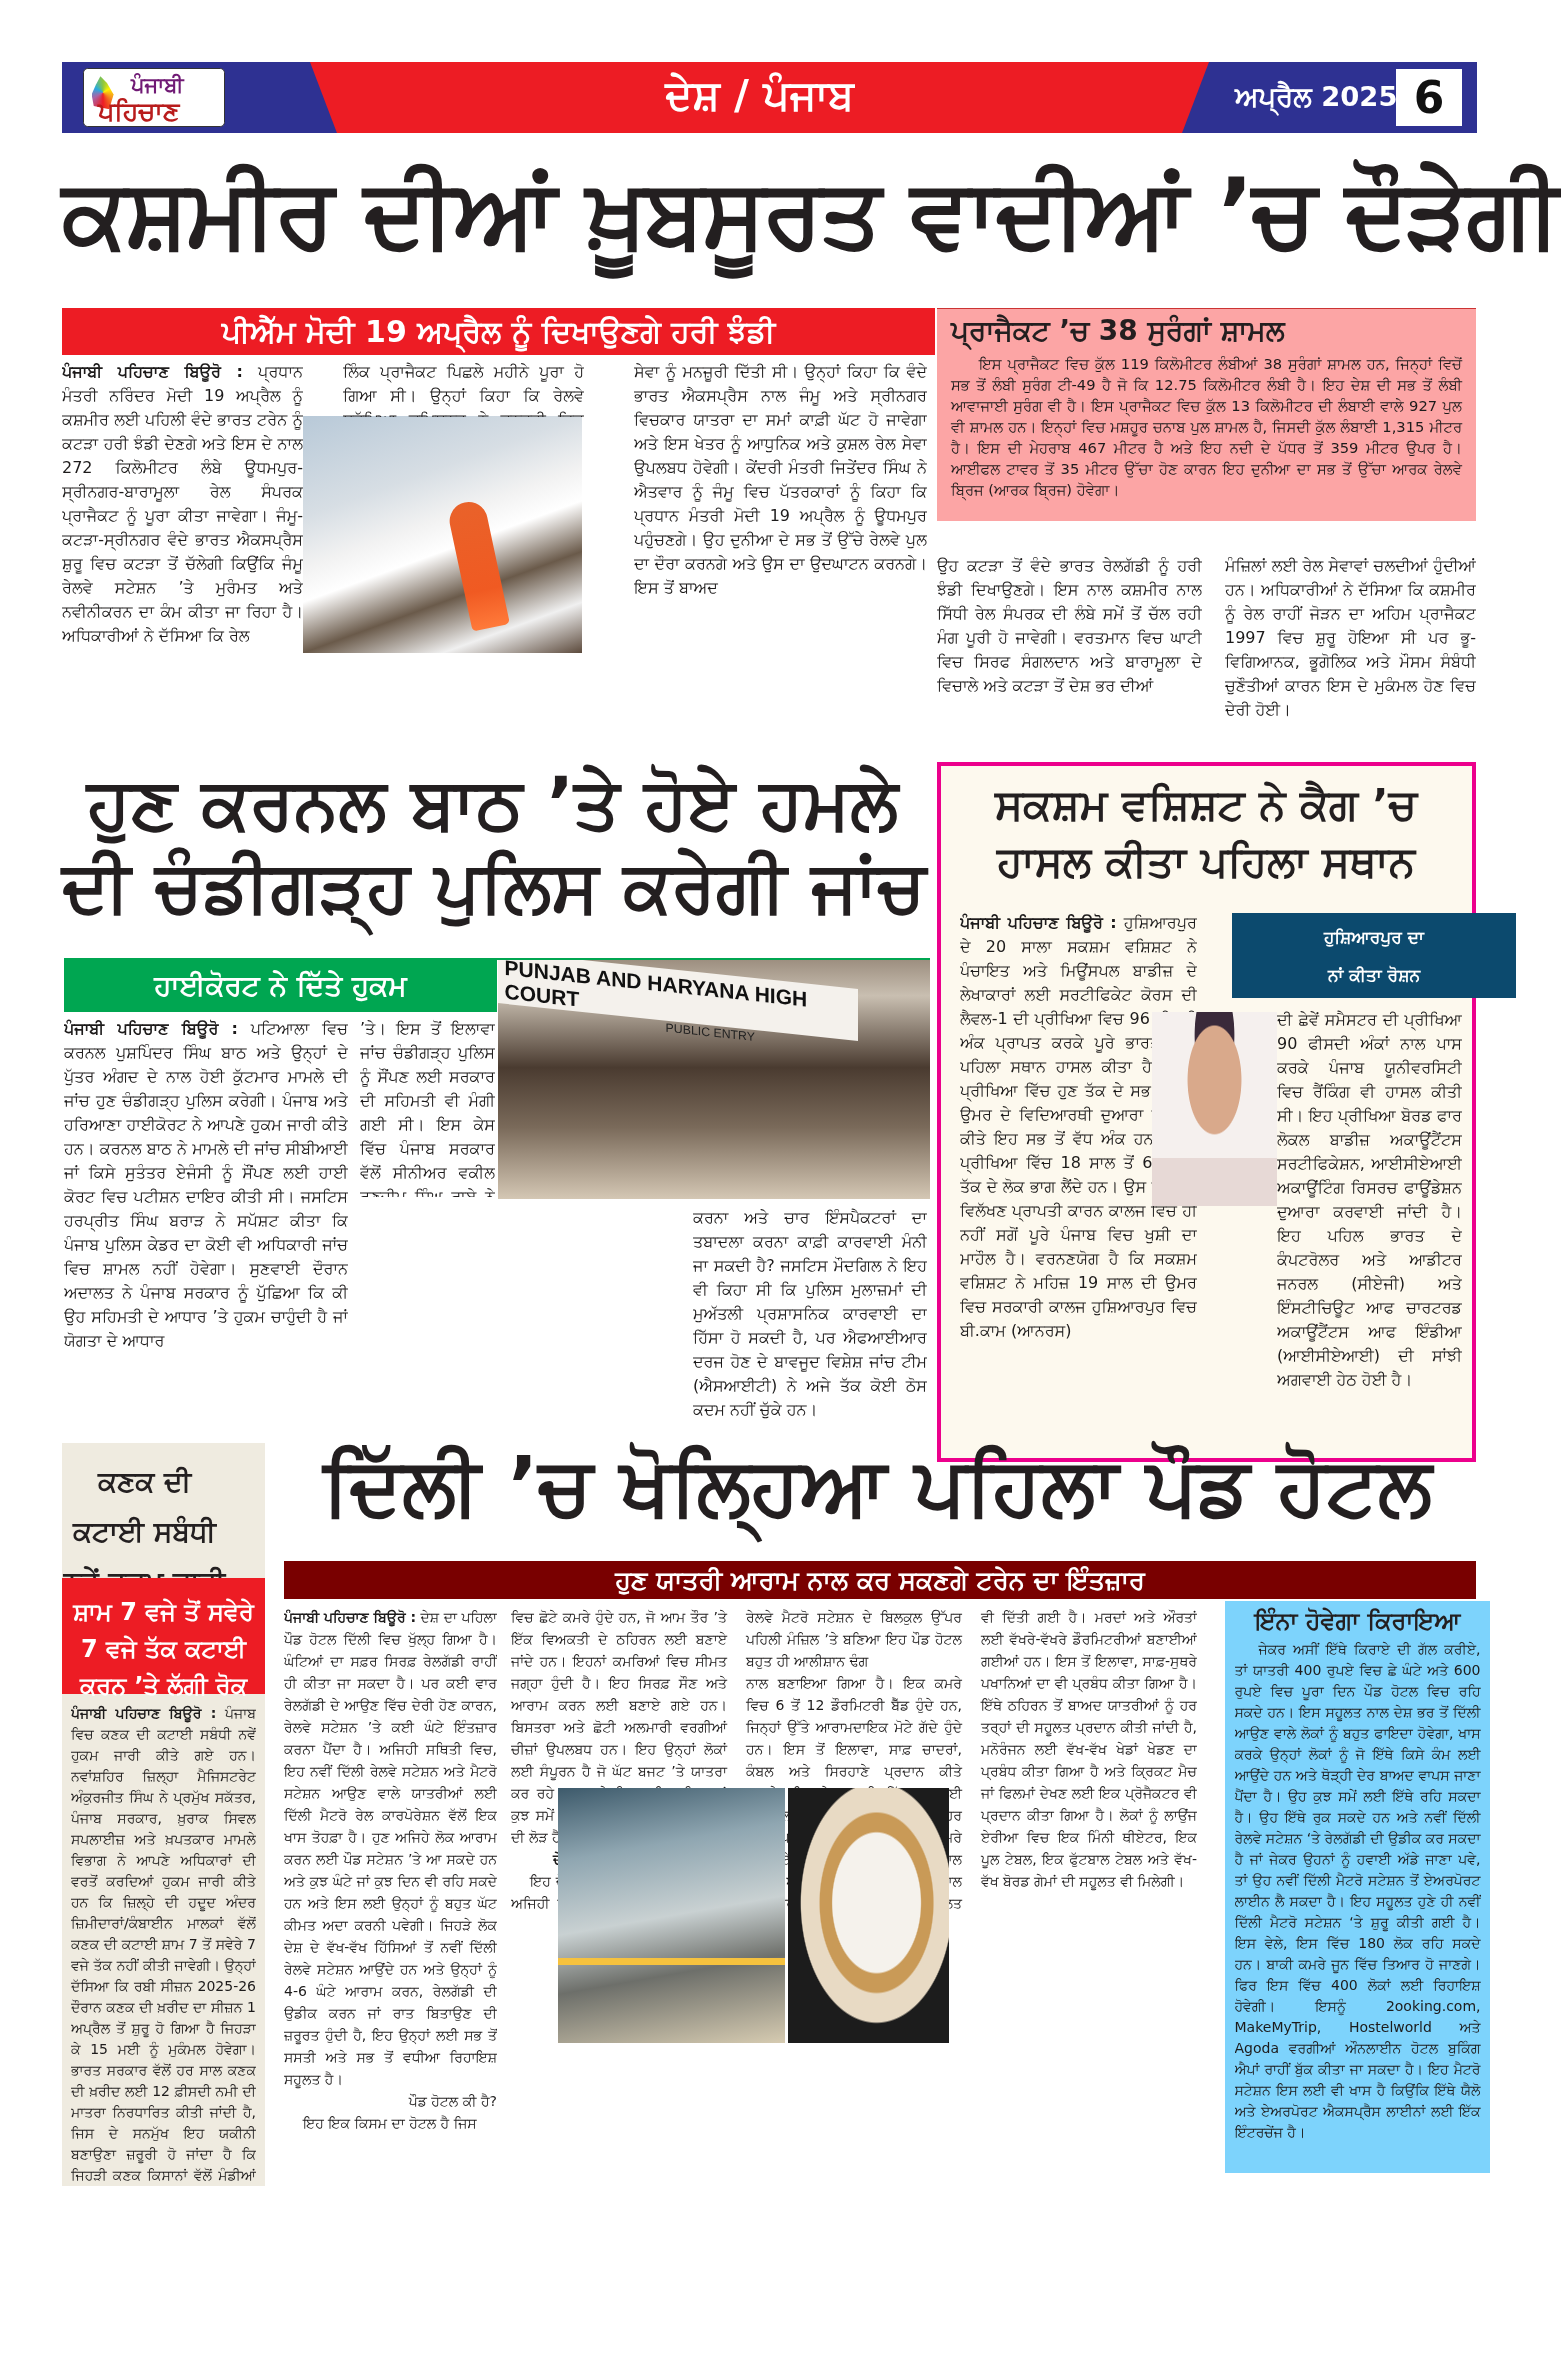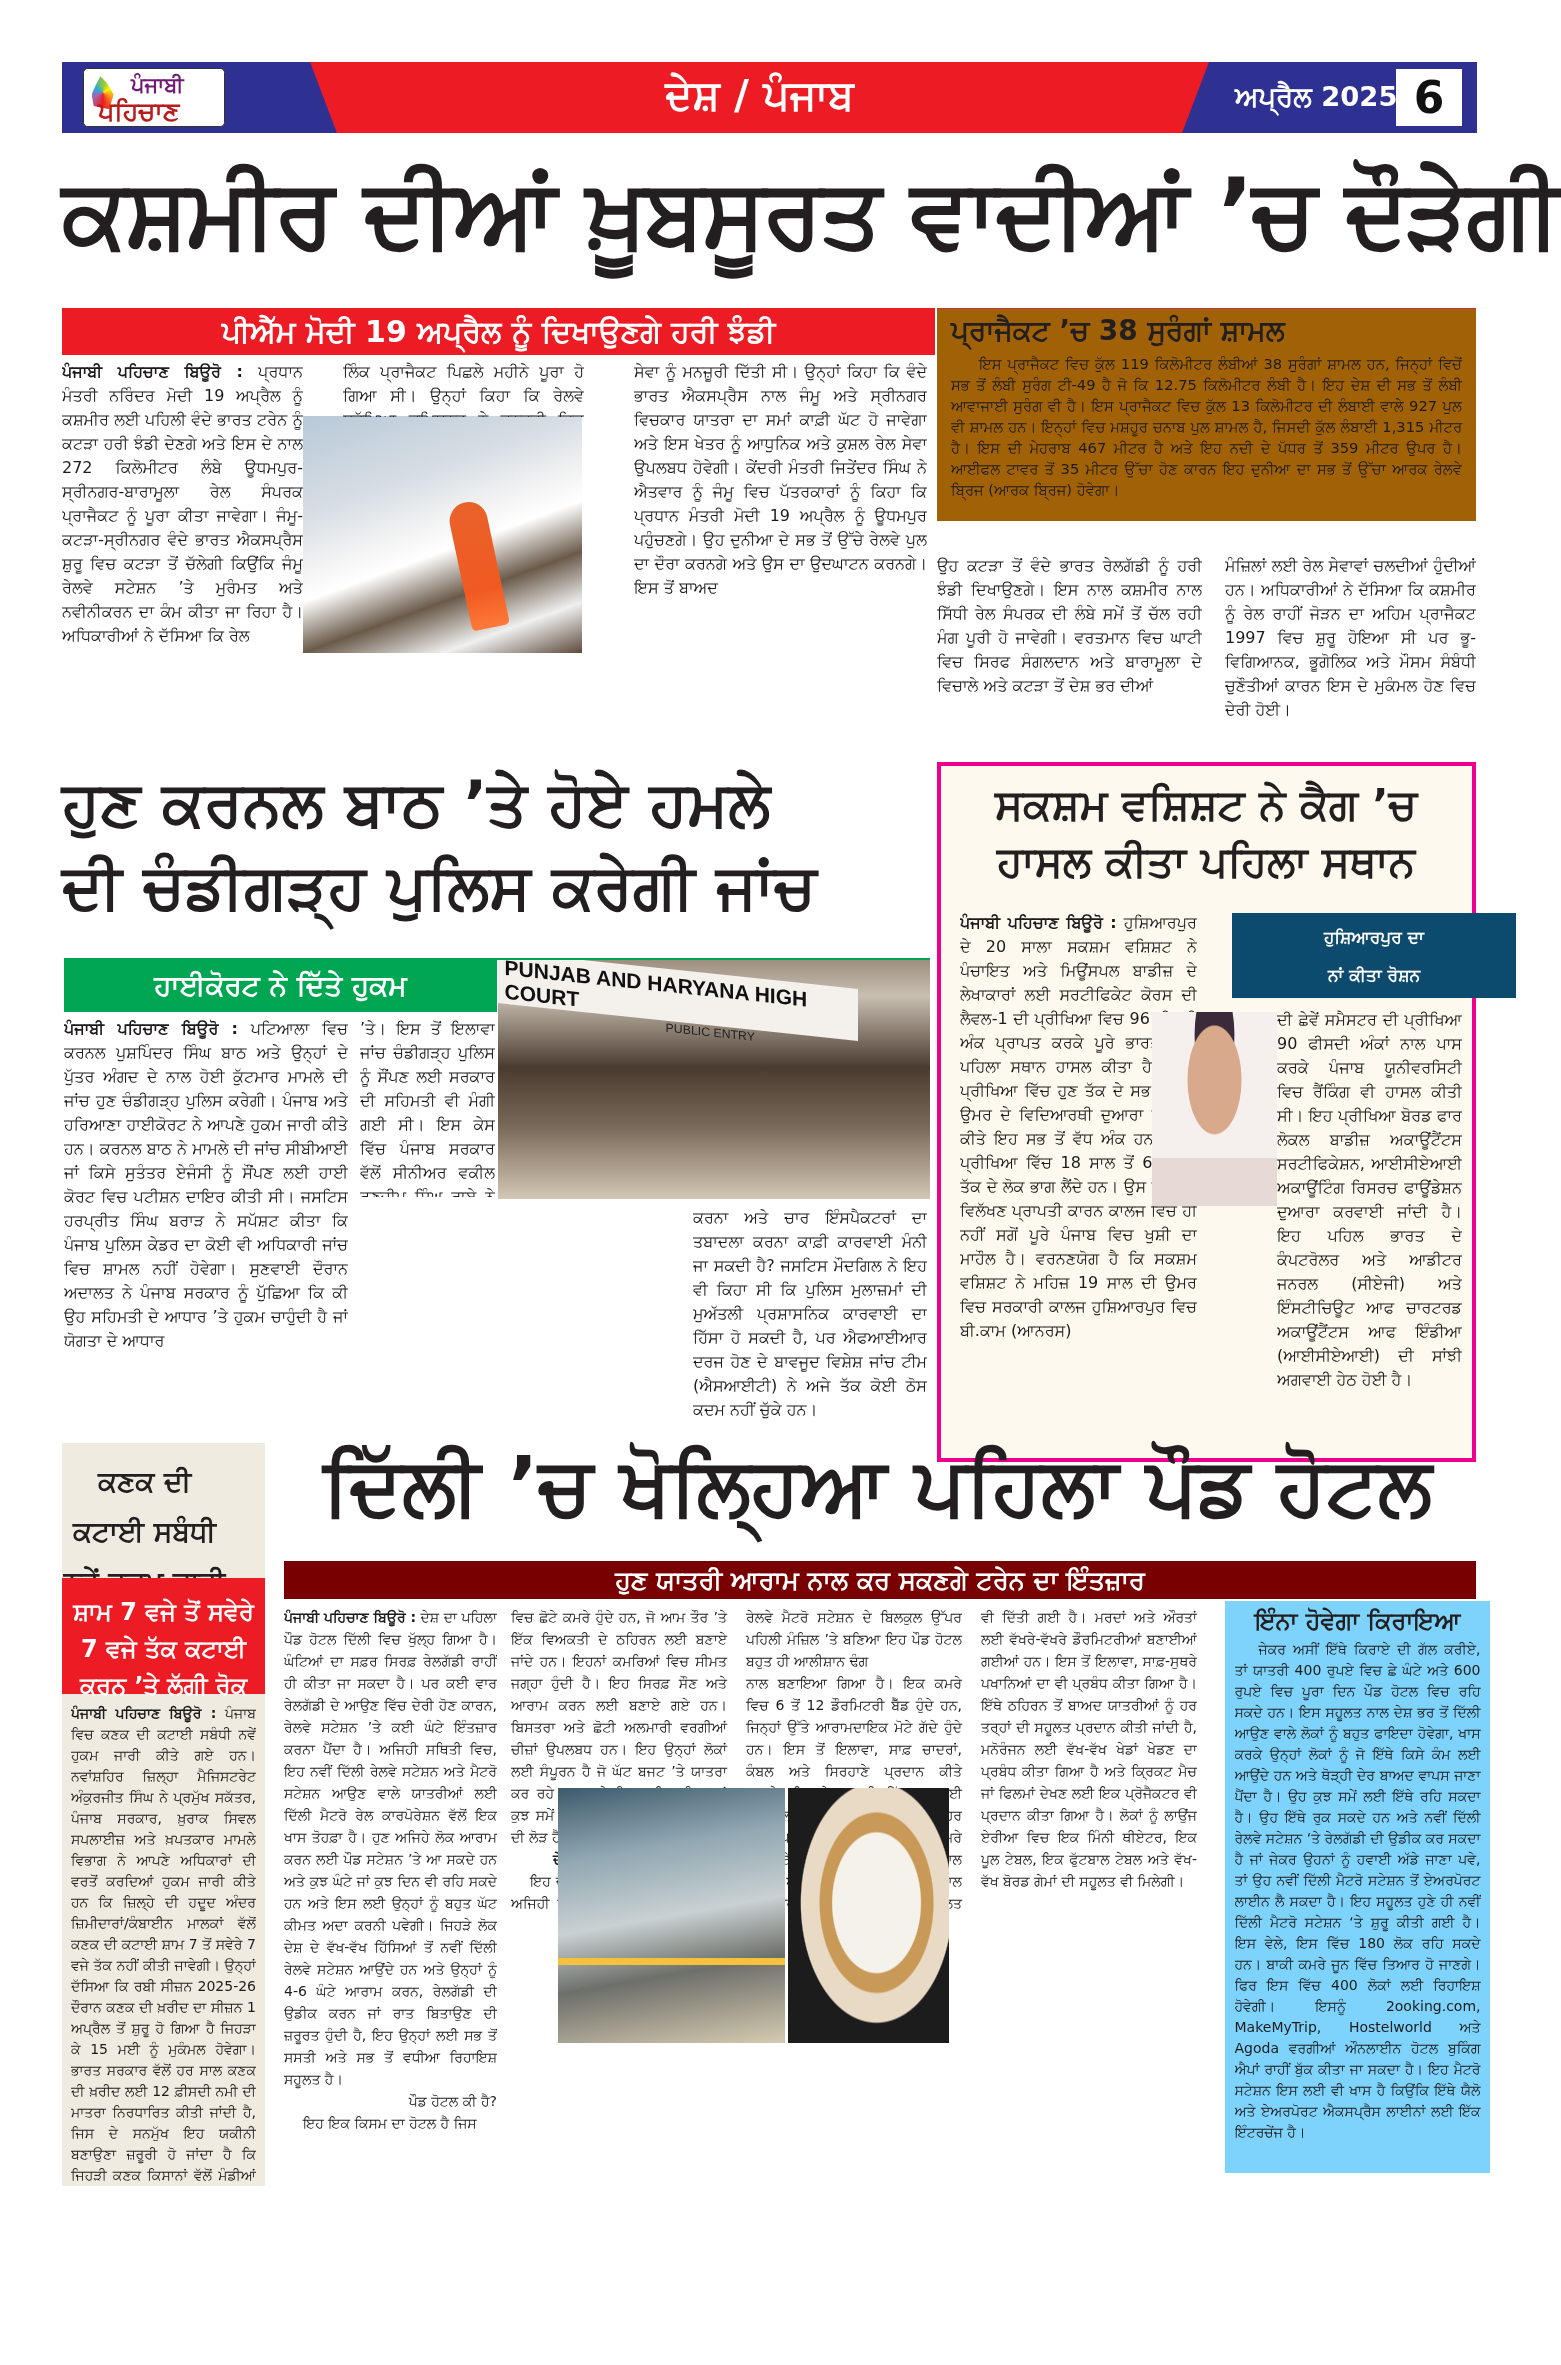--- a/index.html
+++ b/index.html
@@ -47,29 +47,29 @@
 </div>
 
 <div class="abs photo" style="left:303px;top:416px;width:279px;height:237px;background:linear-gradient(160deg,#b8c9d8 0%,#d7dee4 30%,#f2f2f2 45%,#ffffff 55%,#6a5a4a 70%,#f0f0f0 85%,#5c4a3c 100%)">
   <div style="position:absolute;left:156px;top:85px;width:38px;height:128px;background:linear-gradient(180deg,#e9622a,#f05a22 70%,#ff7a3a);border-radius:19px 19px 4.7px 4.7px;transform:rotate(-12deg)"></div>
 </div>
 
 <div class="abs col" style="left:343px;top:360px;width:241px;height:57px;overflow:hidden"><span>ਲਿੰਕ ਪ੍ਰਾਜੈਕਟ ਪਿਛਲੇ ਮਹੀਨੇ ਪੂਰਾ ਹੋ ਗਿਆ ਸੀ। ਉਨ੍ਹਾਂ ਕਿਹਾ ਕਿ ਰੇਲਵੇ ਸੁਰੱਖਿਆ ਕਮਿਸ਼ਨਰ ਨੇ ਜਨਵਰੀ ਵਿਚ ਕਟੜਾ ਅਤੇ ਕਸ਼ਮੀਰ ਵਿਚਕਾਰ ਰੇਲ</span></div>
 
 <div class="abs col" style="left:634px;top:360px;width:293px;height:326px;overflow:hidden"><span>ਸੇਵਾ ਨੂੰ ਮਨਜ਼ੂਰੀ ਦਿੱਤੀ ਸੀ। ਉਨ੍ਹਾਂ ਕਿਹਾ ਕਿ ਵੰਦੇ ਭਾਰਤ ਐਕਸਪ੍ਰੈਸ ਨਾਲ ਜੰਮੂ ਅਤੇ ਸ੍ਰੀਨਗਰ ਵਿਚਕਾਰ ਯਾਤਰਾ ਦਾ ਸਮਾਂ ਕਾਫ਼ੀ ਘੱਟ ਹੋ ਜਾਵੇਗਾ ਅਤੇ ਇਸ ਖੇਤਰ ਨੂੰ ਆਧੁਨਿਕ ਅਤੇ ਕੁਸ਼ਲ ਰੇਲ ਸੇਵਾ ਉਪਲਬਧ ਹੋਵੇਗੀ। ਕੇਂਦਰੀ ਮੰਤਰੀ ਜਿਤੇਂਦਰ ਸਿੰਘ ਨੇ ਐਤਵਾਰ ਨੂੰ ਜੰਮੂ ਵਿਚ ਪੱਤਰਕਾਰਾਂ ਨੂੰ ਕਿਹਾ ਕਿ ਪ੍ਰਧਾਨ ਮੰਤਰੀ ਮੋਦੀ 19 ਅਪ੍ਰੈਲ ਨੂੰ ਊਧਮਪੁਰ ਪਹੁੰਚਣਗੇ। ਉਹ ਦੁਨੀਆ ਦੇ ਸਭ ਤੋਂ ਉੱਚੇ ਰੇਲਵੇ ਪੁਲ ਦਾ ਦੌਰਾ ਕਰਨਗੇ ਅਤੇ ਉਸ ਦਾ ਉਦਘਾਟਨ ਕਰਨਗੇ। ਇਸ ਤੋਂ ਬਾਅਦ</span></div>
 
-<div class="abs" style="left:937px;top:308px;width:539px;height:213px;background:#a16207;border-top:0.9px solid #c33">
+<div class="abs" style="left:937px;top:308px;width:539px;height:213px;background:#fca5a5;border-top:0.9px solid #c33">
   <div class="h1" style="padding:6.6px 14px;font-size:28px">ਪ੍ਰਾਜੈਕਟ ’ਚ 38 ਸੁਰੰਗਾਂ ਸ਼ਾਮਲ</div>
   <div class="col" style="padding:0 14px;font-size:14.7px;line-height:21px;text-indent:28px">ਇਸ ਪ੍ਰਾਜੈਕਟ ਵਿਚ ਕੁੱਲ 119 ਕਿਲੋਮੀਟਰ ਲੰਬੀਆਂ 38 ਸੁਰੰਗਾਂ ਸ਼ਾਮਲ ਹਨ, ਜਿਨ੍ਹਾਂ ਵਿਚੋਂ ਸਭ ਤੋਂ ਲੰਬੀ ਸੁਰੰਗ ਟੀ-49 ਹੈ ਜੋ ਕਿ 12.75 ਕਿਲੋਮੀਟਰ ਲੰਬੀ ਹੈ। ਇਹ ਦੇਸ਼ ਦੀ ਸਭ ਤੋਂ ਲੰਬੀ ਆਵਾਜਾਈ ਸੁਰੰਗ ਵੀ ਹੈ। ਇਸ ਪ੍ਰਾਜੈਕਟ ਵਿਚ ਕੁੱਲ 13 ਕਿਲੋਮੀਟਰ ਦੀ ਲੰਬਾਈ ਵਾਲੇ 927 ਪੁਲ ਵੀ ਸ਼ਾਮਲ ਹਨ। ਇਨ੍ਹਾਂ ਵਿਚ ਮਸ਼ਹੂਰ ਚਨਾਬ ਪੁਲ ਸ਼ਾਮਲ ਹੈ, ਜਿਸਦੀ ਕੁੱਲ ਲੰਬਾਈ 1,315 ਮੀਟਰ ਹੈ। ਇਸ ਦੀ ਮੇਹਰਾਬ 467 ਮੀਟਰ ਹੈ ਅਤੇ ਇਹ ਨਦੀ ਦੇ ਪੱਧਰ ਤੋਂ 359 ਮੀਟਰ ਉਪਰ ਹੈ। ਆਈਫਲ ਟਾਵਰ ਤੋਂ 35 ਮੀਟਰ ਉੱਚਾ ਹੋਣ ਕਾਰਨ ਇਹ ਦੁਨੀਆ ਦਾ ਸਭ ਤੋਂ ਉੱਚਾ ਆਰਕ ਰੇਲਵੇ ਬ੍ਰਿਜ (ਆਰਕ ਬ੍ਰਿਜ) ਹੋਵੇਗਾ।</div>
 </div>
 
 <div class="abs col" style="left:937px;top:554px;width:265px;height:180px;overflow:hidden">ਉਹ ਕਟੜਾ ਤੋਂ ਵੰਦੇ ਭਾਰਤ ਰੇਲਗੱਡੀ ਨੂੰ ਹਰੀ ਝੰਡੀ ਦਿਖਾਉਣਗੇ। ਇਸ ਨਾਲ ਕਸ਼ਮੀਰ ਨਾਲ ਸਿੱਧੀ ਰੇਲ ਸੰਪਰਕ ਦੀ ਲੰਬੇ ਸਮੇਂ ਤੋਂ ਚੱਲ ਰਹੀ ਮੰਗ ਪੂਰੀ ਹੋ ਜਾਵੇਗੀ। ਵਰਤਮਾਨ ਵਿਚ ਘਾਟੀ ਵਿਚ ਸਿਰਫ ਸੰਗਲਦਾਨ ਅਤੇ ਬਾਰਾਮੂਲਾ ਦੇ ਵਿਚਾਲੇ ਅਤੇ ਕਟੜਾ ਤੋਂ ਦੇਸ਼ ਭਰ ਦੀਆਂ</div>
 <div class="abs col" style="left:1225px;top:554px;width:251px;height:180px;overflow:hidden">ਮੰਜ਼ਿਲਾਂ ਲਈ ਰੇਲ ਸੇਵਾਵਾਂ ਚਲਦੀਆਂ ਹੁੰਦੀਆਂ ਹਨ। ਅਧਿਕਾਰੀਆਂ ਨੇ ਦੱਸਿਆ ਕਿ ਕਸ਼ਮੀਰ ਨੂੰ ਰੇਲ ਰਾਹੀਂ ਜੋੜਨ ਦਾ ਅਹਿਮ ਪ੍ਰਾਜੈਕਟ 1997 ਵਿਚ ਸ਼ੁਰੂ ਹੋਇਆ ਸੀ ਪਰ ਭੂ-ਵਿਗਿਆਨਕ, ਭੂਗੋਲਿਕ ਅਤੇ ਮੌਸਮ ਸੰਬੰਧੀ ਚੁਣੌਤੀਆਂ ਕਾਰਨ ਇਸ ਦੇ ਮੁਕੰਮਲ ਹੋਣ ਵਿਚ ਦੇਰੀ ਹੋਈ।</div>
 
-<div class="abs h1" style="left:62px;top:762px;width:861px;font-size:62px;line-height:83px">
+<div class="abs h1" style="left:62px;top:762px;width:861px;font-size:71px;text-align:center;line-height:83px">
   <div>ਹੁਣ ਕਰਨਲ ਬਾਠ ’ਤੇ ਹੋਏ ਹਮਲੇ</div>
   <div>ਦੀ ਚੰਡੀਗੜ੍ਹ ਪੁਲਿਸ ਕਰੇਗੀ ਜਾਂਚ</div>
 </div>
 <div class="abs kicker" style="left:64px;top:960px;width:433px;height:52px;background:#00a651;font-size:28px;line-height:52px">ਹਾਈਕੋਰਟ ਨੇ ਦਿੱਤੇ ਹੁਕਮ</div>
 <div class="abs" style="left:64px;top:958px;width:866px;height:1.9px;background:#00a651"></div>
 
 <div class="abs photo" style="left:498px;top:960px;width:432px;height:239px;background:linear-gradient(180deg,#9d8f80 0%,#c9bfb1 15%,#4a3b30 45%,#7a6a5a 70%,#d4c7b4 100%)">
   <div style="position:absolute;left:0;top:9.5px;width:360px;height:52px;background:#f4f1ec;transform:skewY(6deg);padding:3.8px 6.6px">
     <div style="font-family:'Liberation Sans',sans-serif;font-weight:bold;font-size:21px;color:#111">PUNJAB AND HARYANA HIGH COURT</div>
     <div style="font-family:'Liberation Sans',sans-serif;font-size:12.3px;color:#222;margin-left:161px">PUBLIC ENTRY</div>

